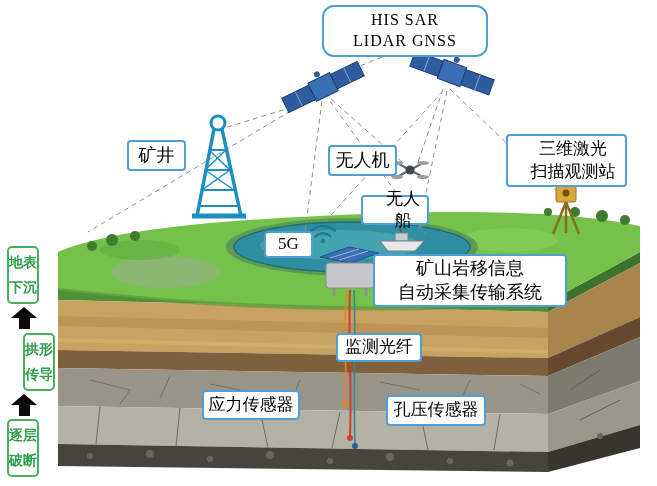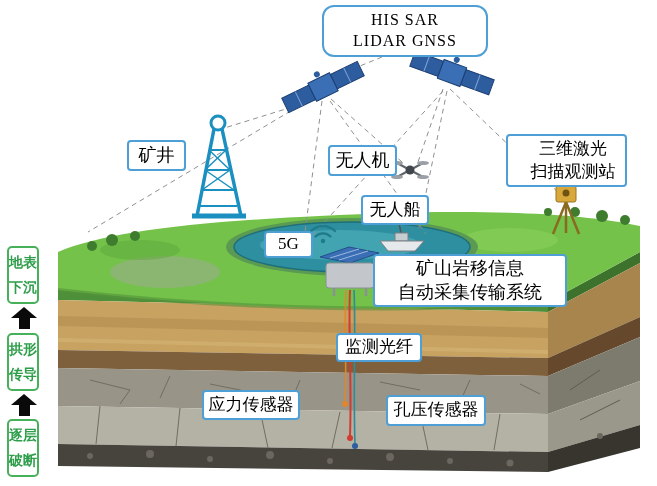--- a/index.html
+++ b/index.html
@@ -198,21 +198,21 @@
 
   <div class="label-box fs18" style="left:127px;top:140px;width:59px;height:31px;">矿井</div>
 
   <div class="label-box fs18" style="left:328px;top:145px;width:69px;height:31px;">无人机</div>
 
   <div class="label-box" style="left:506px;top:134px;width:121px;height:53px;padding-left:13px;">
     <div>三维激光</div>
     <div>扫描观测站</div>
   </div>
 
-  <div class="label-box" style="left:361px;top:195px;width:68px;height:30px;">无人船</div>
+  <div class="label-box" style="left:361px;top:195px;width:68px;height:30px;padding-left:16px;">无人船</div>
 
   <div class="label-box" style="left:264px;top:231px;width:49px;height:27px;">5G</div>
 
   <div class="label-box fs18" style="left:373px;top:254px;width:194px;height:53px;">
     <div>矿山岩移信息</div>
     <div>自动采集传输系统</div>
   </div>
 
   <div class="label-box" style="left:336px;top:333px;width:86px;height:29px;">监测光纤</div>
 
@@ -221,21 +221,21 @@
   <div class="label-box" style="left:386px;top:395px;width:100px;height:31px;">孔压传感器</div>
 
   <div class="step-box" style="top:246px;">
     <div>地表</div>
     <div>下沉</div>
   </div>
   <div class="up-arrow" style="top:307px;">
     <div class="head"></div>
       <div class="shaft"></div>
   </div>
-  <div class="step-box" style="top:333px;">
+  <div class="step-box" style="top:333px;margin-left:16px;">
     <div>拱形</div>
     <div>传导</div>
   </div>
   <div class="up-arrow" style="top:394px;">
     <div class="head"></div>
       <div class="shaft"></div>
   </div>
   <div class="step-box" style="top:419px;">
     <div>逐层</div>
     <div>破断</div>

